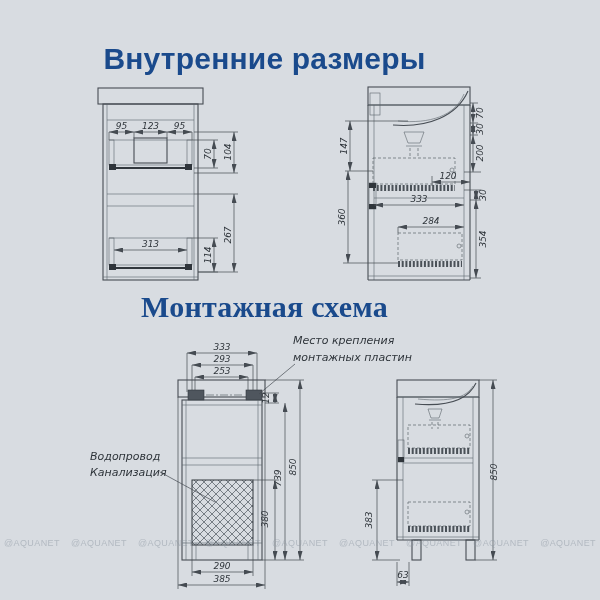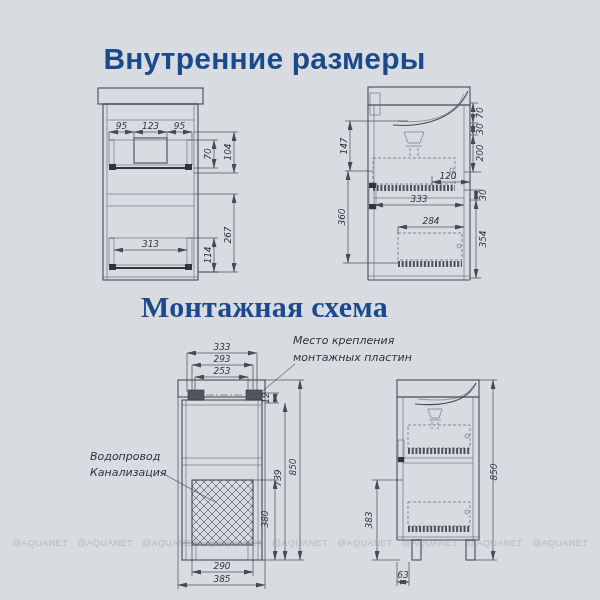--- a/index.html
+++ b/index.html
@@ -24,21 +24,21 @@
   .cdl{stroke:#5d646b;stroke-width:.7;fill:none;stroke-dasharray:8 2 2 2;}
   .dim{stroke:#454b52;stroke-width:.7;fill:none;}
   .thk{stroke:#31373d;stroke-width:2.2;fill:none;}
   .rail{stroke:#4a5158;stroke-width:6;stroke-dasharray:2 1.7;fill:none;}
   .dk{fill:#2f353b;stroke:none;}
   .plate{fill:#4f565e;stroke:#31373d;stroke-width:.6;}
   text.d{font:italic 9px "DejaVu Sans", sans-serif;fill:#2e343a;text-anchor:middle;}
   text.note{font:italic 11px "DejaVu Sans", sans-serif;fill:#2e343a;text-anchor:start;}
   .wmrow{
     position:absolute;left:0;top:538px;width:600px;display:flex;
-    justify-content:space-between;padding:0 12px;box-sizing:border-box;
+    justify-content:space-between;padding:0 4px;box-sizing:border-box;
   }
   .wmrow span{
     font-size:9px;color:#8d97a2;opacity:.5;letter-spacing:.4px;white-space:nowrap;
   }
 </style>
 </head>
 <body>
 
 <h1 class="title" id="title-internal">Внутренние размеры</h1>
 <h1 class="title" id="title-mounting">Монтажная схема</h1>

